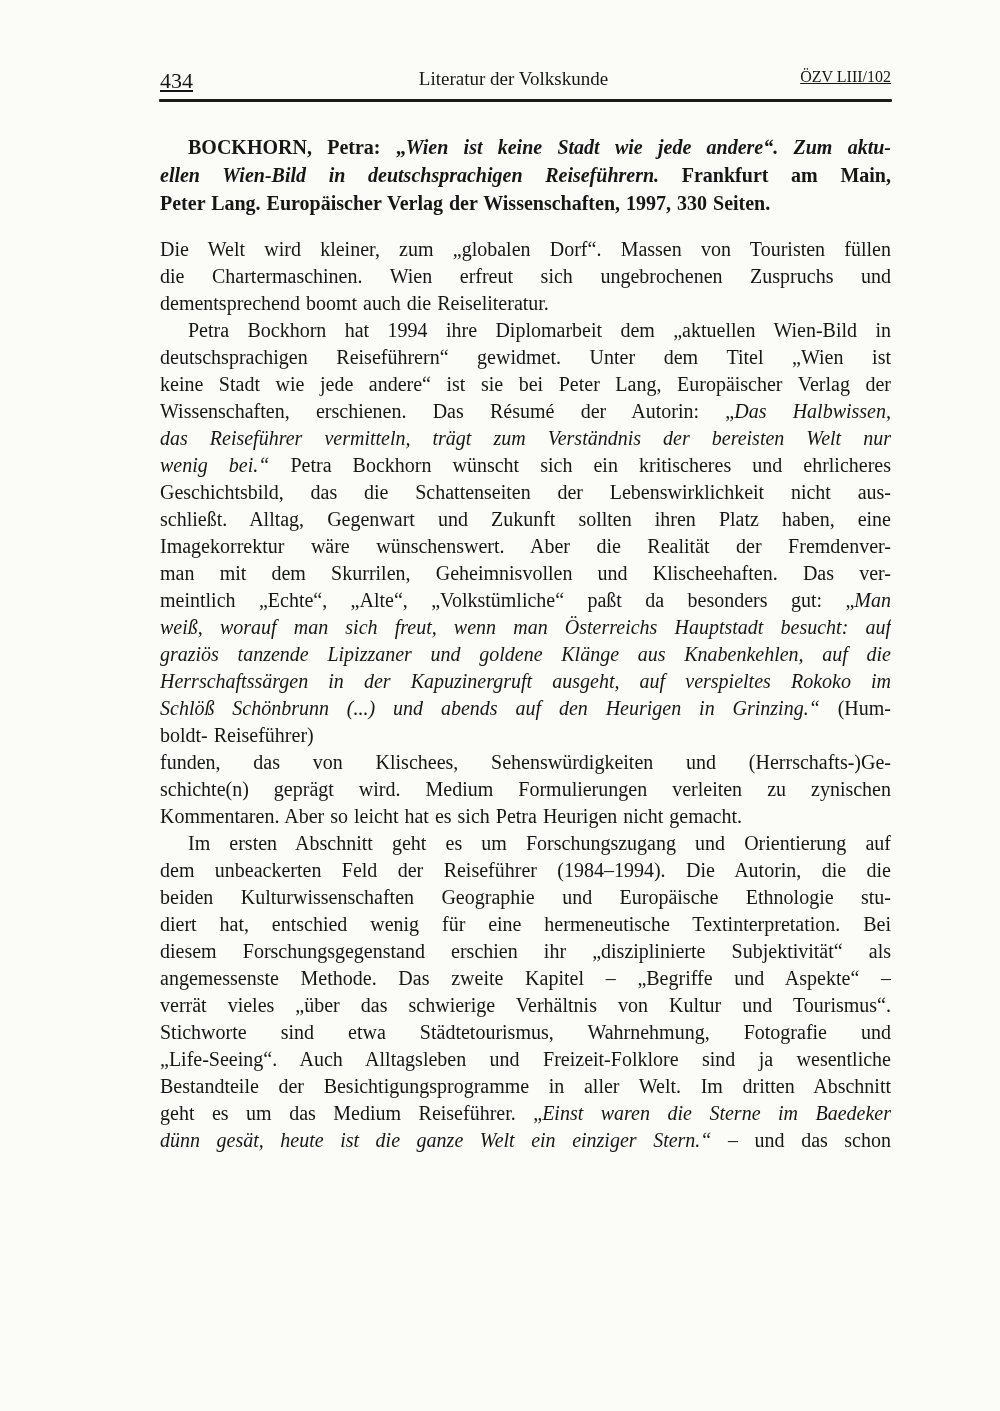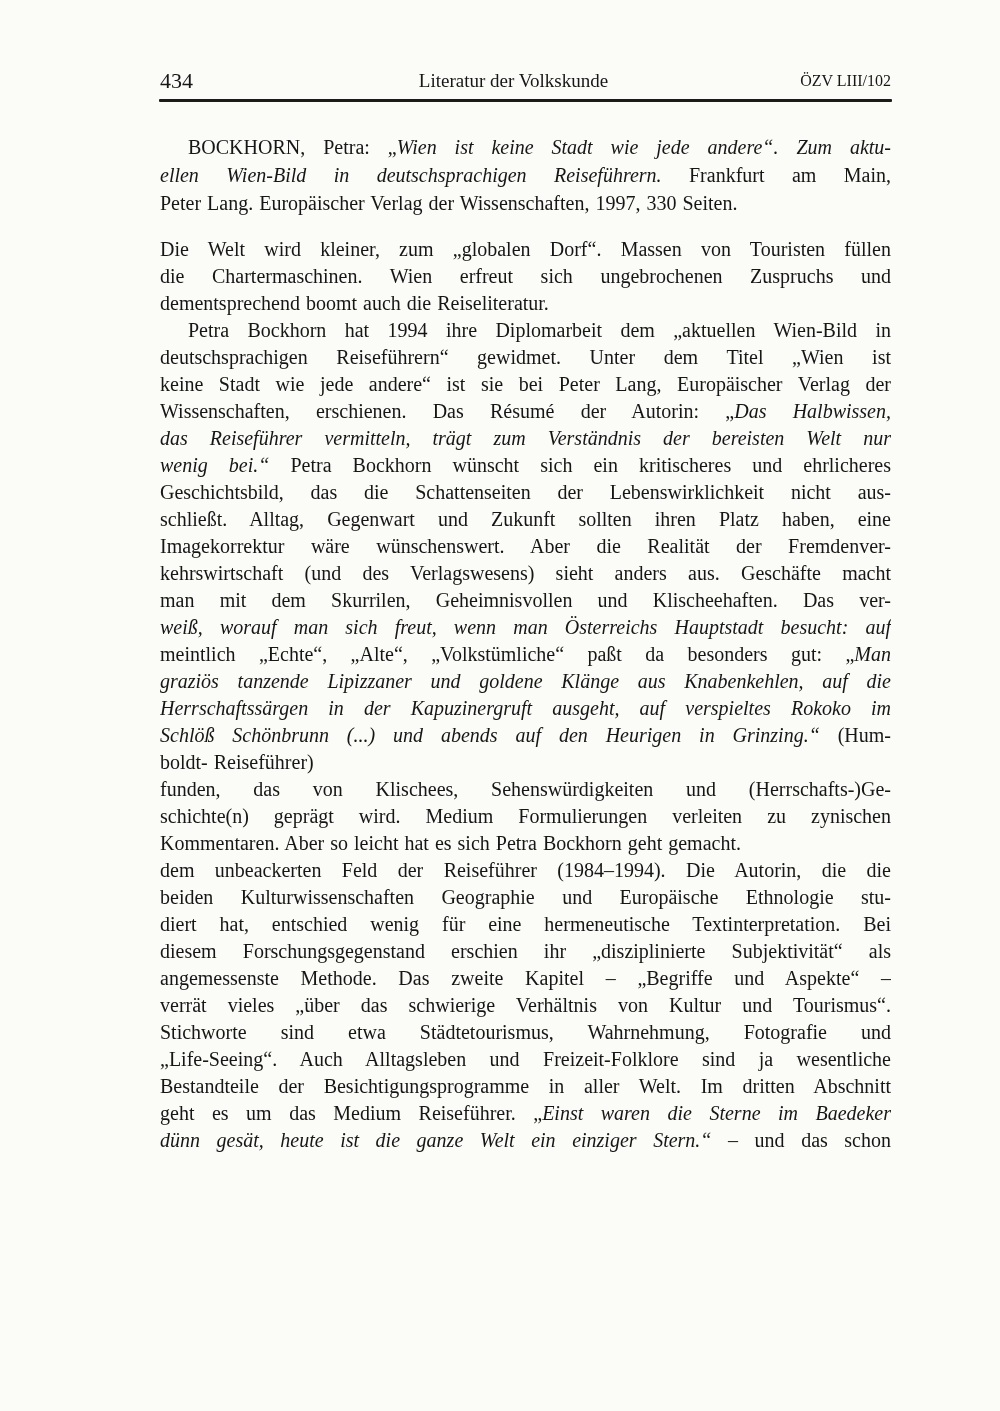--- a/index.html
+++ b/index.html
@@ -9,34 +9,34 @@
     position: relative;
     font-family: "Liberation Serif", serif;
     color: #161616;
     -webkit-font-smoothing: antialiased;
   }
   .page { position: absolute; inset: 0; }
 
   
   .page-head {
     position: absolute; left: 160px; top: 68px; width: 731px; height: 26px;
-    display: flex; justify-content: space-between; align-items: center;
+    display: flex; justify-content: space-between; align-items: flex-start; text-decoration: underline;
   }
   .page-num   { font-size: 22px; }
   .run-title  { font-size: 19px; position: absolute; left: 0; right: 24px; text-align: center; }
   .issue      { font-size: 16px; }
   .head-rule {
     position: absolute; left: 159px; top: 99px; width: 733px; height: 3px;
     background: #1b1b1b; border-radius: 1px;
   }
 
   
   .text-block { position: absolute; left: 160px; top: 133px; width: 731px; }
   .para { margin: 0; }
-  .para.citation .line { line-height: 28px; }
+  .para.citation .line { line-height: 28px; font-weight: bold; }
   .para.gap-after { margin-bottom: 19px; }
   .line {
     line-height: 27px; font-size: 20px;
     text-align: justify; text-align-last: justify;
     overflow: hidden; white-space: normal;
     word-spacing: 1px;
   }
   .line.short { text-align-last: left; }
   .line.indent { text-indent: 28px; }
   .it { font-style: italic; }
@@ -68,35 +68,35 @@
       <div class="para">
         <div class="line indent"><span class="rm">Petra Bockhorn hat 1994 ihre Diplomarbeit dem „aktuellen Wien-Bild in</span></div>
         <div class="line"><span class="rm">deutschsprachigen Reiseführern“ gewidmet. Unter dem Titel „Wien ist</span></div>
         <div class="line"><span class="rm">keine Stadt wie jede andere“ ist sie bei Peter Lang, Europäischer Verlag der</span></div>
         <div class="line"><span class="rm">Wissenschaften, erschienen. Das Résumé der Autorin: „</span><span class="it">Das Halbwissen,</span></div>
         <div class="line"><span class="it">das Reiseführer vermitteln, trägt zum Verständnis der bereisten Welt nur</span></div>
         <div class="line"><span class="it">wenig bei.“</span><span class="rm"> Petra Bockhorn wünscht sich ein kritischeres und ehrlicheres</span></div>
         <div class="line"><span class="rm">Geschichtsbild, das die Schattenseiten der Lebenswirklichkeit nicht aus-</span></div>
         <div class="line"><span class="rm">schließt. Alltag, Gegenwart und Zukunft sollten ihren Platz haben, eine</span></div>
         <div class="line"><span class="rm">Imagekorrektur wäre wünschenswert. Aber die Realität der Fremdenver-</span></div>
-        <div class="line"><span class="rm">kehrswirtschaft (und des Verlagswesens) sieht anders aus. Geschäfte macht</span></div>
         <div class="line"><span class="rm">man mit dem Skurrilen, Geheimnisvollen und Klischeehaften. Das ver-</span></div>
+        <div class="line"><span class="rm">meintlich „Echte“, „Alte“, „Volkstümliche“ paßt da besonders gut: „</span><span class="it">Man</span></div>
         <div class="line"><span class="it">weiß, worauf man sich freut, wenn man Österreichs Hauptstadt besucht: auf</span></div>
-        <div class="line"><span class="rm">meintlich „Echte“, „Alte“, „Volkstümliche“ paßt da besonders gut: „</span><span class="it">Man</span></div>
         <div class="line"><span class="it">graziös tanzende Lipizzaner und goldene Klänge aus Knabenkehlen, auf die</span></div>
         <div class="line"><span class="it">Herrschaftssärgen in der Kapuzinergruft ausgeht, auf verspieltes Rokoko im</span></div>
         <div class="line"><span class="it">Schlöß Schönbrunn (...) und abends auf den Heurigen in Grinzing.“</span><span class="rm"> (Hum-</span></div>
         <div class="line short"><span class="rm">boldt- Reiseführer)</span></div>
       </div>
       <div class="para">
         <div class="line"><span class="rm">funden, das von Klischees, Sehenswürdigkeiten und (Herrschafts-)Ge-</span></div>
         <div class="line"><span class="rm">schichte(n) geprägt wird. Medium Formulierungen verleiten zu zynischen</span></div>
-        <div class="line short"><span class="rm">Kommentaren. Aber so leicht hat es sich Petra Bockhorn geht gemacht.</span></div>
+        <div class="line short"><span class="rm">Kommentaren. Aber so leicht hat es sich Petra Heurigen nicht gemacht.</span></div>
       </div>
       <div class="para">
+        <div class="line indent"><span class="rm">Im ersten Abschnitt geht es um Forschungszugang und Orientierung auf</span></div>
         <div class="line"><span class="rm">dem unbeackerten Feld der Reiseführer (1984–1994). Die Autorin, die die</span></div>
         <div class="line"><span class="rm">beiden Kulturwissenschaften Geographie und Europäische Ethnologie stu-</span></div>
         <div class="line"><span class="rm">diert hat, entschied wenig für eine hermeneutische Textinterpretation. Bei</span></div>
         <div class="line"><span class="rm">diesem Forschungsgegenstand erschien ihr „disziplinierte Subjektivität“ als</span></div>
         <div class="line"><span class="rm">angemessenste Methode. Das zweite Kapitel – „Begriffe und Aspekte“ –</span></div>
         <div class="line"><span class="rm">verrät vieles „über das schwierige Verhältnis von Kultur und Tourismus“.</span></div>
         <div class="line"><span class="rm">Stichworte sind etwa Städtetourismus, Wahrnehmung, Fotografie und</span></div>
         <div class="line"><span class="rm">„Life-Seeing“. Auch Alltagsleben und Freizeit-Folklore sind ja wesentliche</span></div>
         <div class="line"><span class="rm">Bestandteile der Besichtigungsprogramme in aller Welt. Im dritten Abschnitt</span></div>
         <div class="line"><span class="rm">geht es um das Medium Reiseführer. „</span><span class="it">Einst waren die Sterne im Baedeker</span></div>

